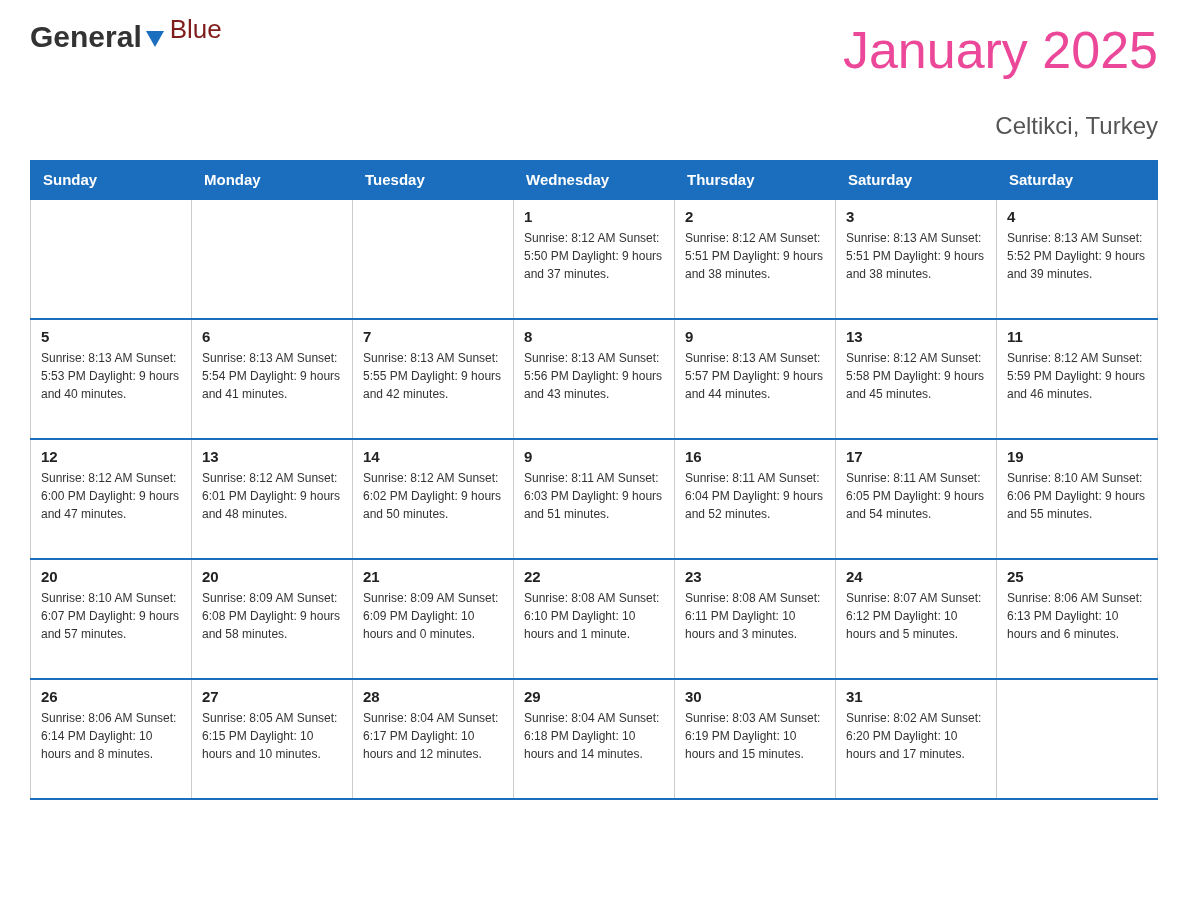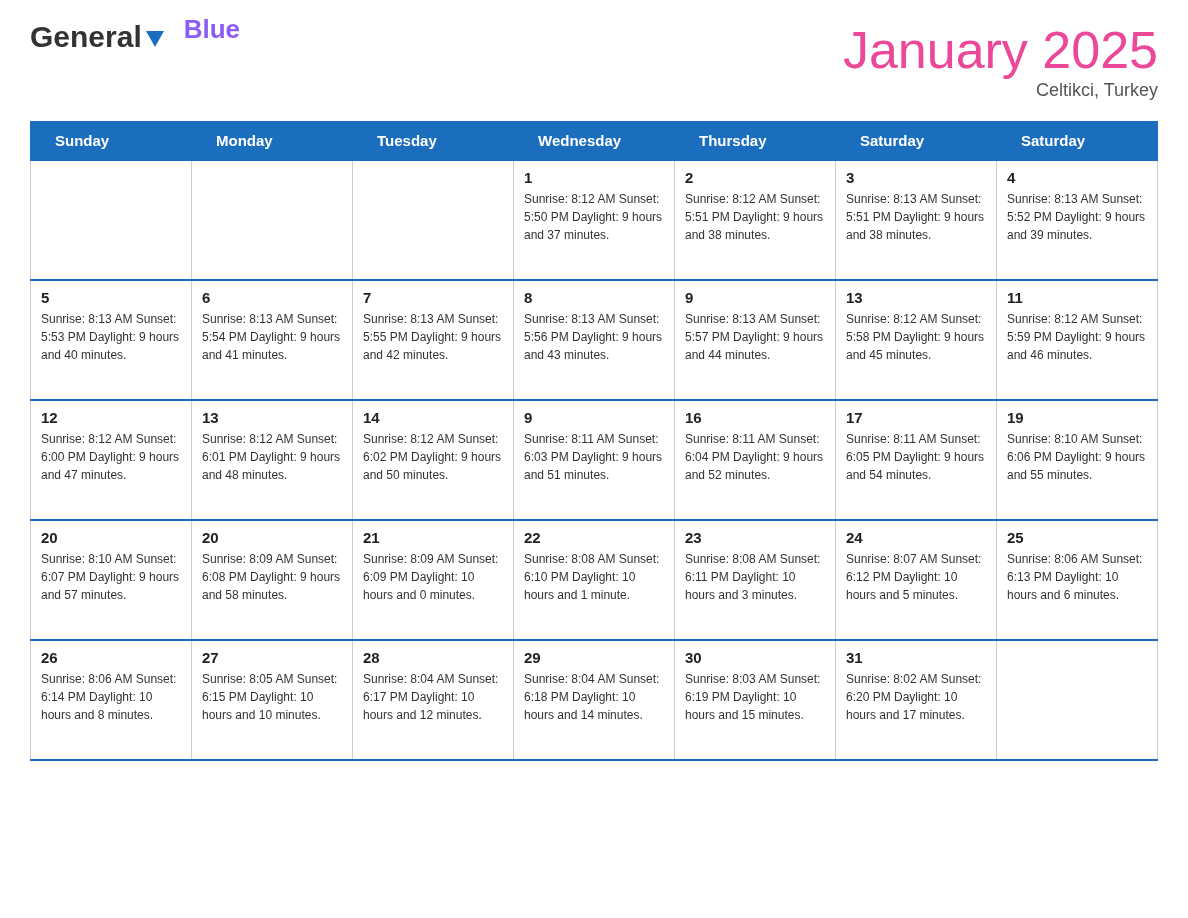--- a/index.html
+++ b/index.html
@@ -22,34 +22,35 @@
     }
     .title-block {
       text-align: right;
     }
     .title-block h1 {
       font-size: 52px;
       font-weight: normal;
       color: #ec4899;
     }
     .title-block h2 {
-      font-size: 18px;
+      font-size: 24px;
       font-weight: normal;
       color: #555;
+      margin-top: 32px;
     }
     .calendar {
       width: 100%;
       border-collapse: collapse;
     }
     .calendar th {
       background: #1a6ebd;
       color: #fff;
       font-size: 15px;
       font-weight: bold;
-      padding: 10px 24px;
+      padding: 10px 12px;
       text-align: left;
       border: 1px solid #1a6ebd;
     }
     .calendar td {
       vertical-align: top;
       border: 1px solid #ccc;
       padding: 8px 10px;
       width: calc(100% / 7);
       min-height: 110px;
       height: 120px;
@@ -76,21 +77,21 @@
 <body>
 
 <div class="header">
   <div class="logo">
     <div style="display:flex; align-items:center;">
       <span style="font-size:30px; font-weight:bold; color:#333;">General</span>
       <svg width="22" height="22" viewBox="0 0 22 22" style="margin-left:2px; margin-top:2px;">
         <polygon points="2,4 20,4 11,20" fill="#1a6ebd"></polygon>
       </svg>
     </div>
-    <div style="font-size:26px; font-weight:bold; color:#8b5cf6; margin-top:-6px; margin-left:18px;">Blue</div>
+    <div style="font-size:26px; font-weight:normal; color:#7f1d1d; margin-top:-6px; margin-left:4px;">Blue</div>
   </div>
   <div class="title-block">
     <h1>January 2025</h1>
     <h2>Celtikci, Turkey</h2>
   </div>
 </div>
 
 <table class="calendar">
   <thead>
     <tr>

